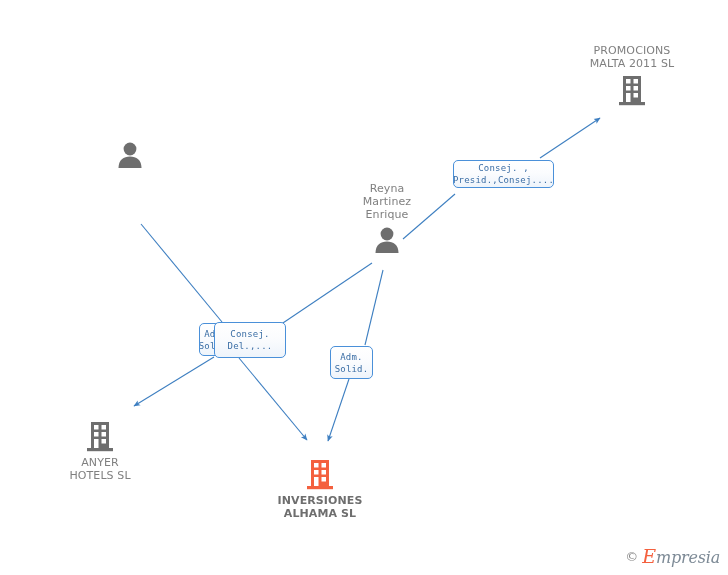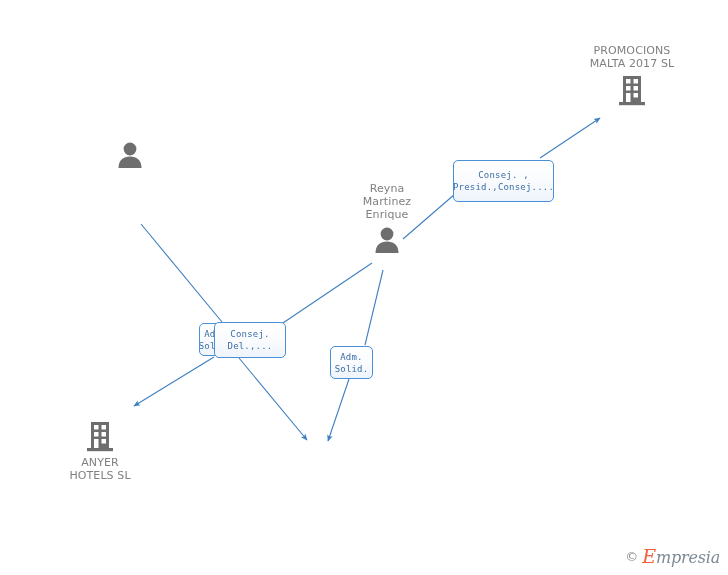--- a/index.html
+++ b/index.html
@@ -136,21 +136,21 @@
 
     <line x1="372" y1="263" x2="274" y2="329" stroke="#3e7fc1" stroke-width="1.1"></line>
     <line x1="214" y1="357" x2="134" y2="406" stroke="#3e7fc1" stroke-width="1.1" marker-end="url(#arrowhead)"></line>
 
     <line x1="383" y1="270" x2="365" y2="345" stroke="#3e7fc1" stroke-width="1.1"></line>
     <line x1="349" y1="379" x2="328" y2="441" stroke="#3e7fc1" stroke-width="1.1" marker-end="url(#arrowhead)"></line>
   </svg>
 
   <div class="node company-top" style="left:632px; top:44px;">
     <div class="node-label company">PROMOCIONS
-MALTA 2017 SL</div>
+MALTA 2011 SL</div>
     <span class="icon-wrap">
       <svg width="26" height="32" viewBox="0 0 26 32">
         <rect x="4" y="2" width="18" height="26" fill="#6e6e6e"></rect>
         <rect x="0" y="28" width="26" height="3.2" fill="#6e6e6e"></rect>
         <rect x="7" y="5" width="4.5" height="4.5" fill="#ffffff"></rect>
         <rect x="14.5" y="5" width="4.5" height="4.5" fill="#ffffff"></rect>
         <rect x="7" y="12" width="4.5" height="4.5" fill="#ffffff"></rect>
         <rect x="14.5" y="12" width="4.5" height="4.5" fill="#ffffff"></rect>
         <rect x="7" y="19" width="4.5" height="9" fill="#ffffff"></rect>
         <rect x="14.5" y="19" width="4.5" height="4.5" fill="#ffffff"></rect>
@@ -189,31 +189,47 @@
 Martinez
 Enrique</div>
     <span class="icon-wrap">
       <svg width="28" height="28" viewBox="0 0 28 28">
         <circle cx="14" cy="8" r="6.4" fill="#6e6e6e"></circle>
         <path d="M2.5,27 C2.5,18.8 7.6,15.4 14,15.4 C20.4,15.4 25.5,18.8 25.5,27 Z" fill="#6e6e6e"></path>
       </svg>
     </span>
   </div>
 
+  <div class="node company-bottom" style="left:320px; top:458px;">
+    <span class="icon-wrap">
+      <svg width="26" height="32" viewBox="0 0 26 32">
+        <rect x="4" y="2" width="18" height="26" fill="#f4603e"></rect>
+        <rect x="0" y="28" width="26" height="3.2" fill="#f4603e"></rect>
+        <rect x="7" y="5" width="4.5" height="4.5" fill="#ffffff"></rect>
+        <rect x="14.5" y="5" width="4.5" height="4.5" fill="#ffffff"></rect>
+        <rect x="7" y="12" width="4.5" height="4.5" fill="#ffffff"></rect>
+        <rect x="14.5" y="12" width="4.5" height="4.5" fill="#ffffff"></rect>
+        <rect x="7" y="19" width="4.5" height="9" fill="#ffffff"></rect>
+        <rect x="14.5" y="19" width="4.5" height="4.5" fill="#ffffff"></rect>
+      </svg>
+    </span>
+    <div class="node-label company focus">INVERSIONES
+ALHAMA SL</div>
+  </div>
 
   <div class="edge-label" style="left:199px; top:323px; width:33px; height:33px; z-index:5;">Adm.
 Solid.</div>
 
   <div class="edge-label" style="left:214px; top:322px; width:72px; height:36px; z-index:6;">Consej.
 Del.,...</div>
 
   <div class="edge-label" style="left:330px; top:346px; width:43px; height:33px; z-index:6;">Adm.
 Solid.</div>
 
-  <div class="edge-label" style="left:453px; top:160px; width:101px; height:42px; z-index:6;">Consej. ,
+  <div class="edge-label" style="left:453px; top:160px; width:101px; height:28px; z-index:6;">Consej. ,
 Presid.,Consej....</div>
 
   <div class="watermark">
     <span class="wm-c">©</span>
     <span class="wm-text"><span class="wm-e">E</span><span>mpresia</span></span>
   </div>
 
 </div>
 
 </body></html>

